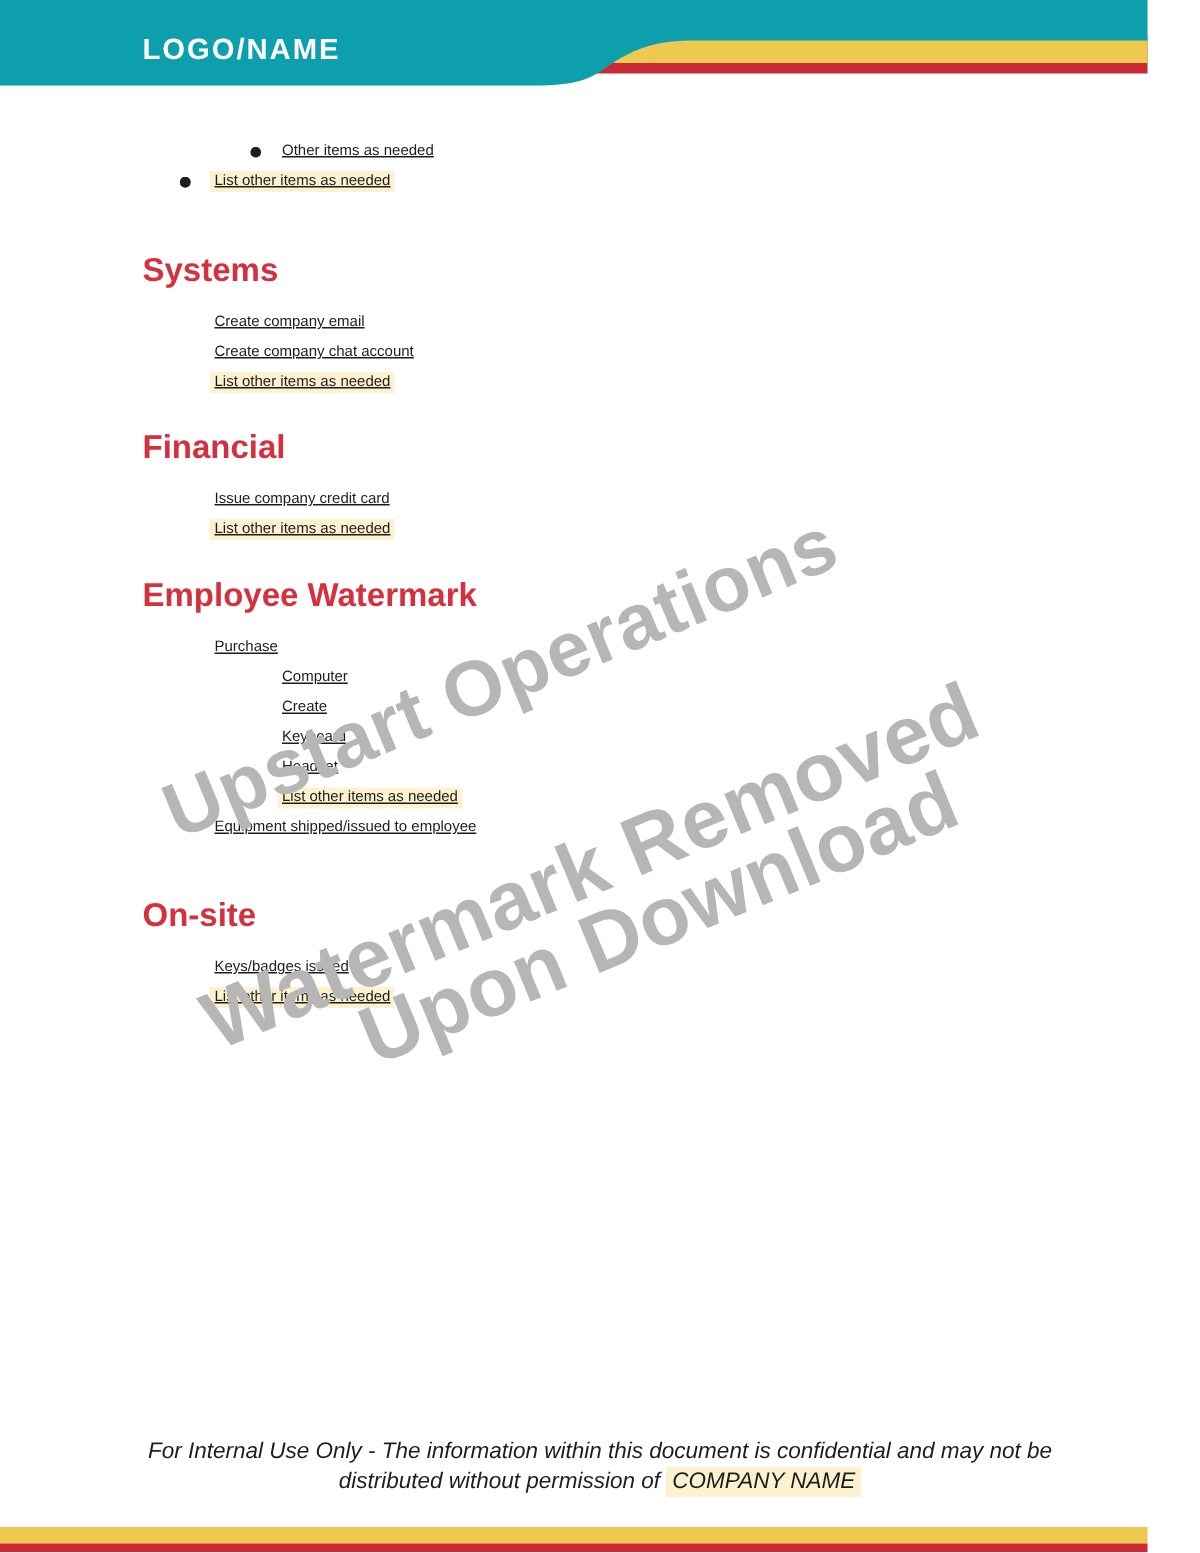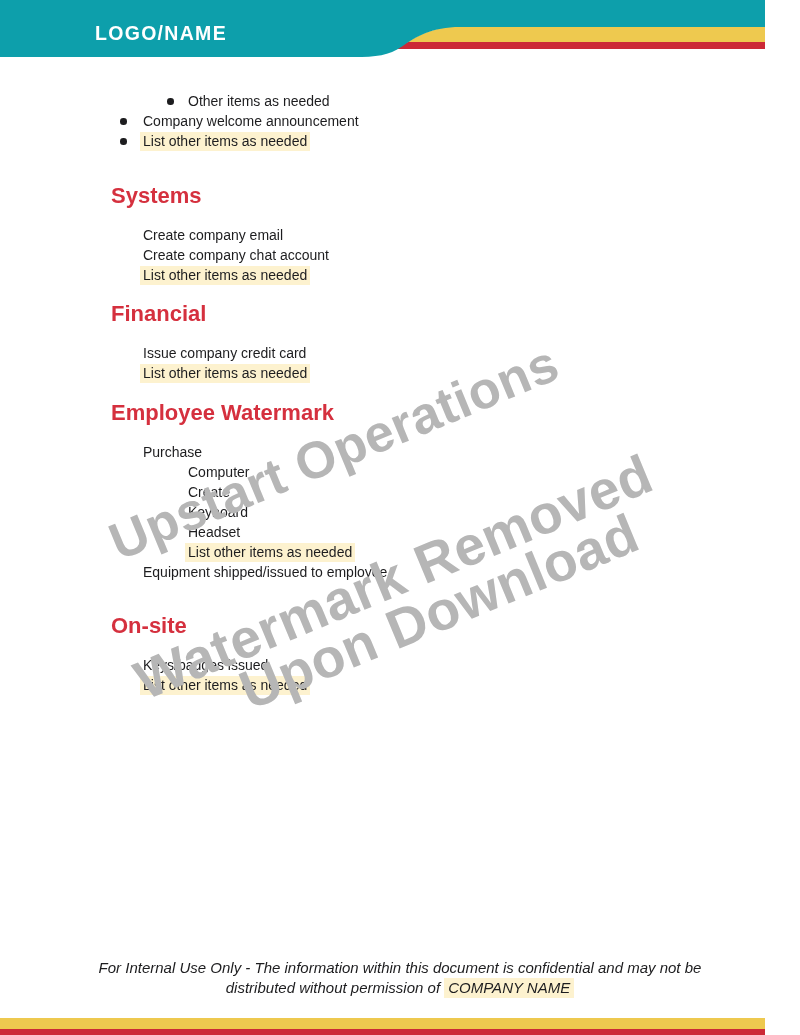--- a/index.html
+++ b/index.html
@@ -16,33 +16,33 @@
   
   .banner { position:absolute; top:0; left:0; width:800px; height:60px; }
   .logo {
     position:absolute; left:95px; top:23px;
     font-size:19.5px; font-weight:bold; color:#ffffff;
     letter-spacing:1.3px; line-height:20px; white-space:nowrap;
   }
 
   
   .block { position:absolute; left:0; width:800px; }
-  .row { position:relative; font-size:14px; line-height:20px; }
+  .row { position:relative; font-size:10px; line-height:20px;text-decoration:underline; }
   .lvl1 { padding-left:143px; }
   .lvl2 { padding-left:188px; }
   .dot {
     position:absolute; top:7px; width:6.5px; height:6.5px;
     border-radius:50%; background:#1d1d1f;
   }
   .lvl1 > .dot { left:120px; }
   .lvl2 > .dot { left:167px; }
   .hl { background:#fdf2cf; padding:1px 3px 2px; margin-left:-3px; }
 
   .section h2 {
-    margin:16px; padding-left:95px;
+    margin:0; padding-left:95px;
     font-size:22px; line-height:26px; font-weight:bold; color:#d5303e;
   }
   .section .items { margin-top:12px; }
 
   
   .wm {
     position:absolute; white-space:nowrap; font-weight:bold;
     color:#b6b6b6; line-height:1; letter-spacing:0.5px;
     transform:rotate(-22.5deg); transform-origin:0 50%;
     z-index:5; pointer-events:none;
@@ -76,21 +76,20 @@
     <div class="logo">LOGO/NAME</div>
   </div>
 
   <div class="block" style="top:91px;">
     <div class="row lvl2">
       <span class="dot"></span>
       <span class="txt">Other items as needed</span>
     </div>
     <div class="row lvl1">
       <span class="dot"></span>
-      <span class="txt">Company welcome announcement</span>
     </div>
     <div class="row lvl1">
       <span class="dot"></span>
       <span class="txt hl">List other items as needed</span>
     </div>
   </div>
 
   <div class="block section" style="top:167px;">
     <h2>Systems</h2>
     <div class="items">

